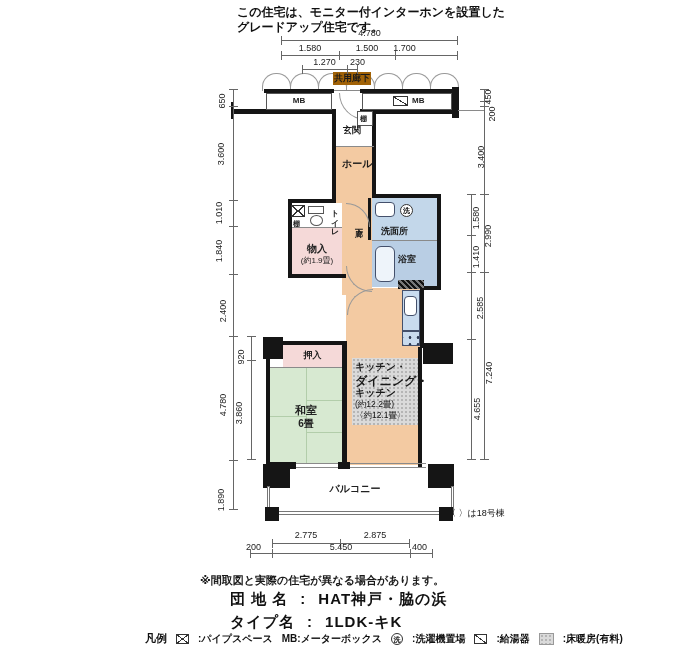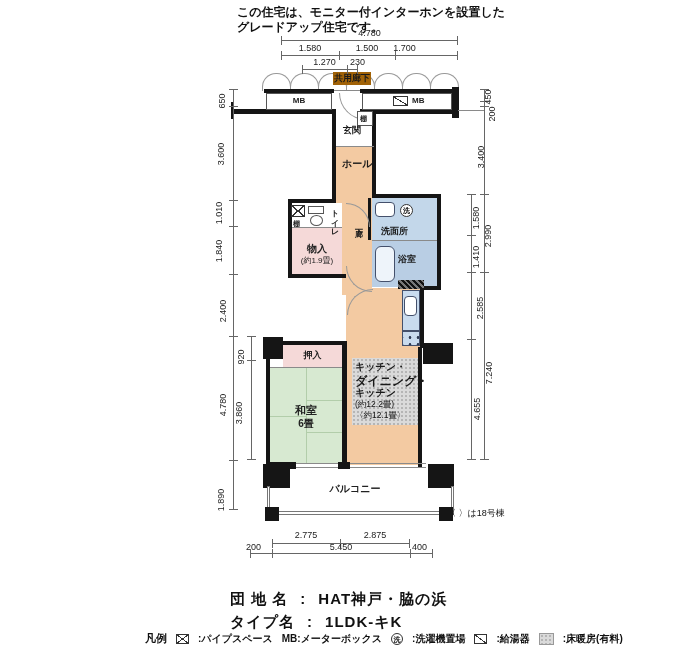--- a/index.html
+++ b/index.html
@@ -227,20 +227,21 @@
   <div class="dim dimc" style="left:340px;top:530px;width:70px">2.875</div>
   <div class="dimline-h" style="left:272px;top:543px;width:138px"></div>
   <div class="tk" style="left:340px;top:539px;width:1px;height:9px"></div>
   <div class="dim" style="left:246px;top:542px">200</div>
   <div class="dim dimc" style="left:272px;top:542px;width:138px">5.450</div>
   <div class="dim" style="left:412px;top:542px">400</div>
   <div class="dimline-h" style="left:250px;top:553px;width:183px"></div>
   <div class="tk" style="left:272px;top:549px;width:1px;height:9px"></div>
   <div class="tk" style="left:410px;top:549px;width:1px;height:9px"></div>
 
+  <div class="t lbl" style="left:200px;top:573px;font-size:11px">※間取図と実際の住宅が異なる場合があります。</div>
   <div class="t est" style="left:230px;top:590px">
     <span>団 地 名</span>
     <span>:</span>
     <span>HAT神戸・脇の浜</span>
   </div>
   <div class="t est" style="left:230px;top:613px">
     <span>タイプ名</span>
     <span>:</span>
     <span>1LDK-キK</span>
   </div>

